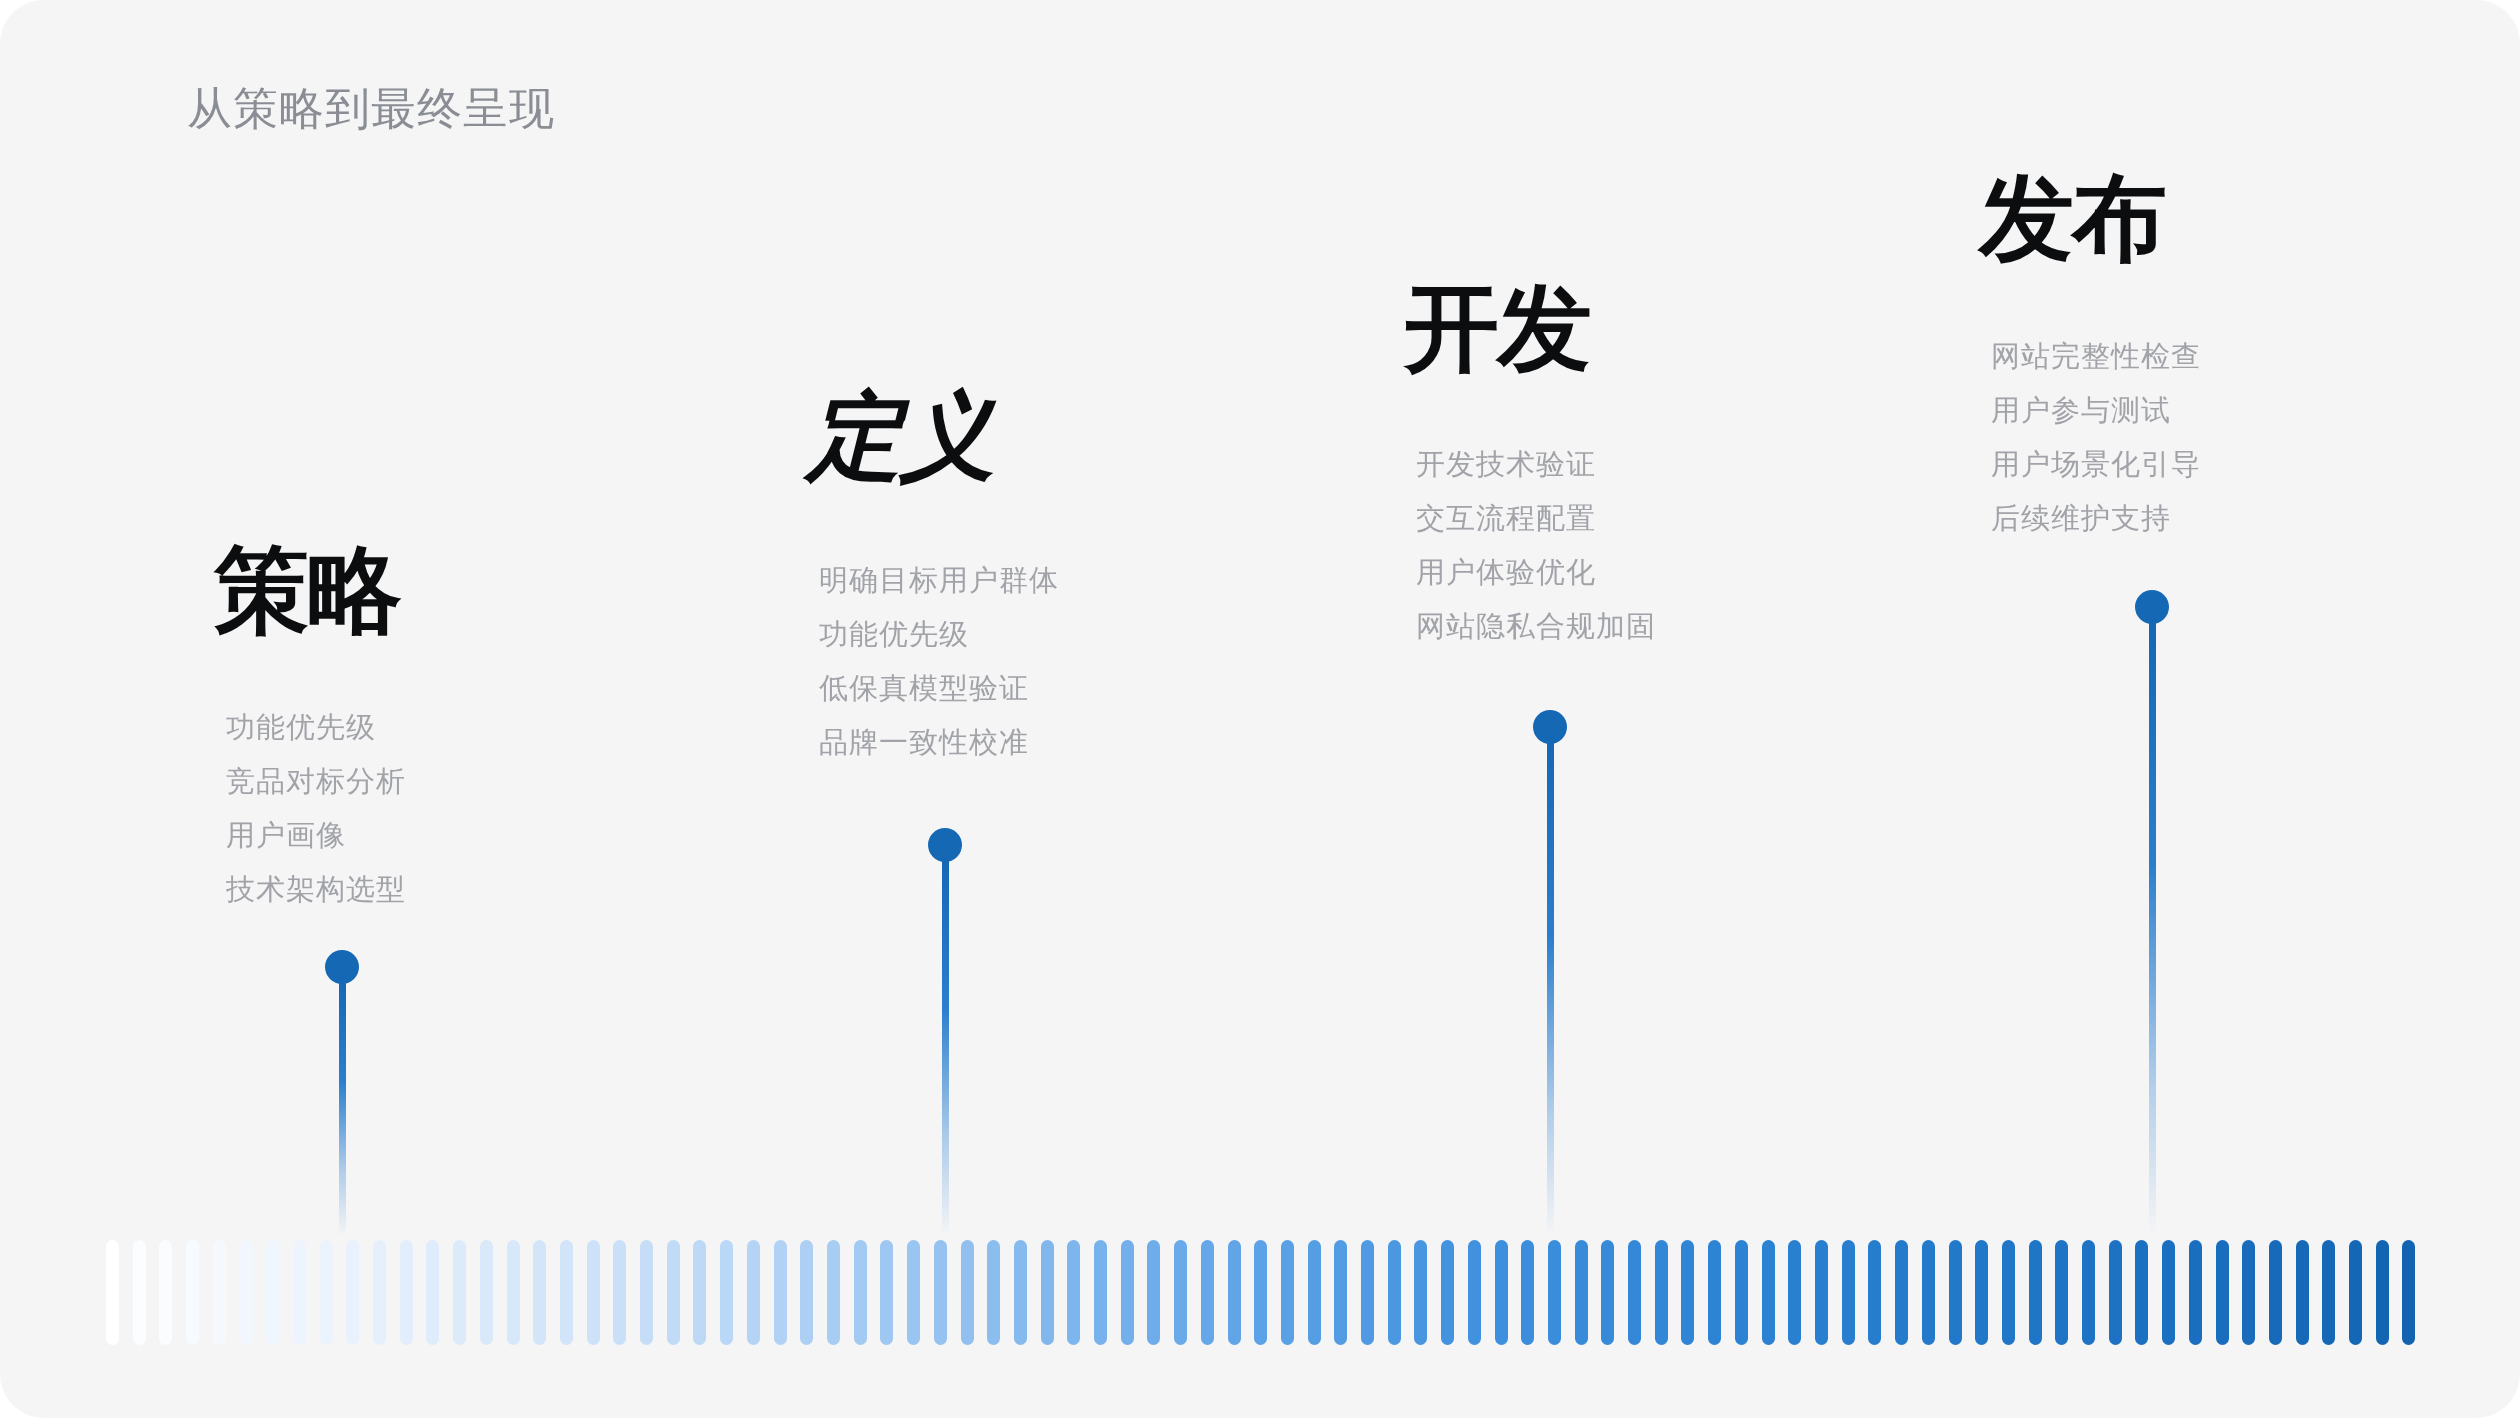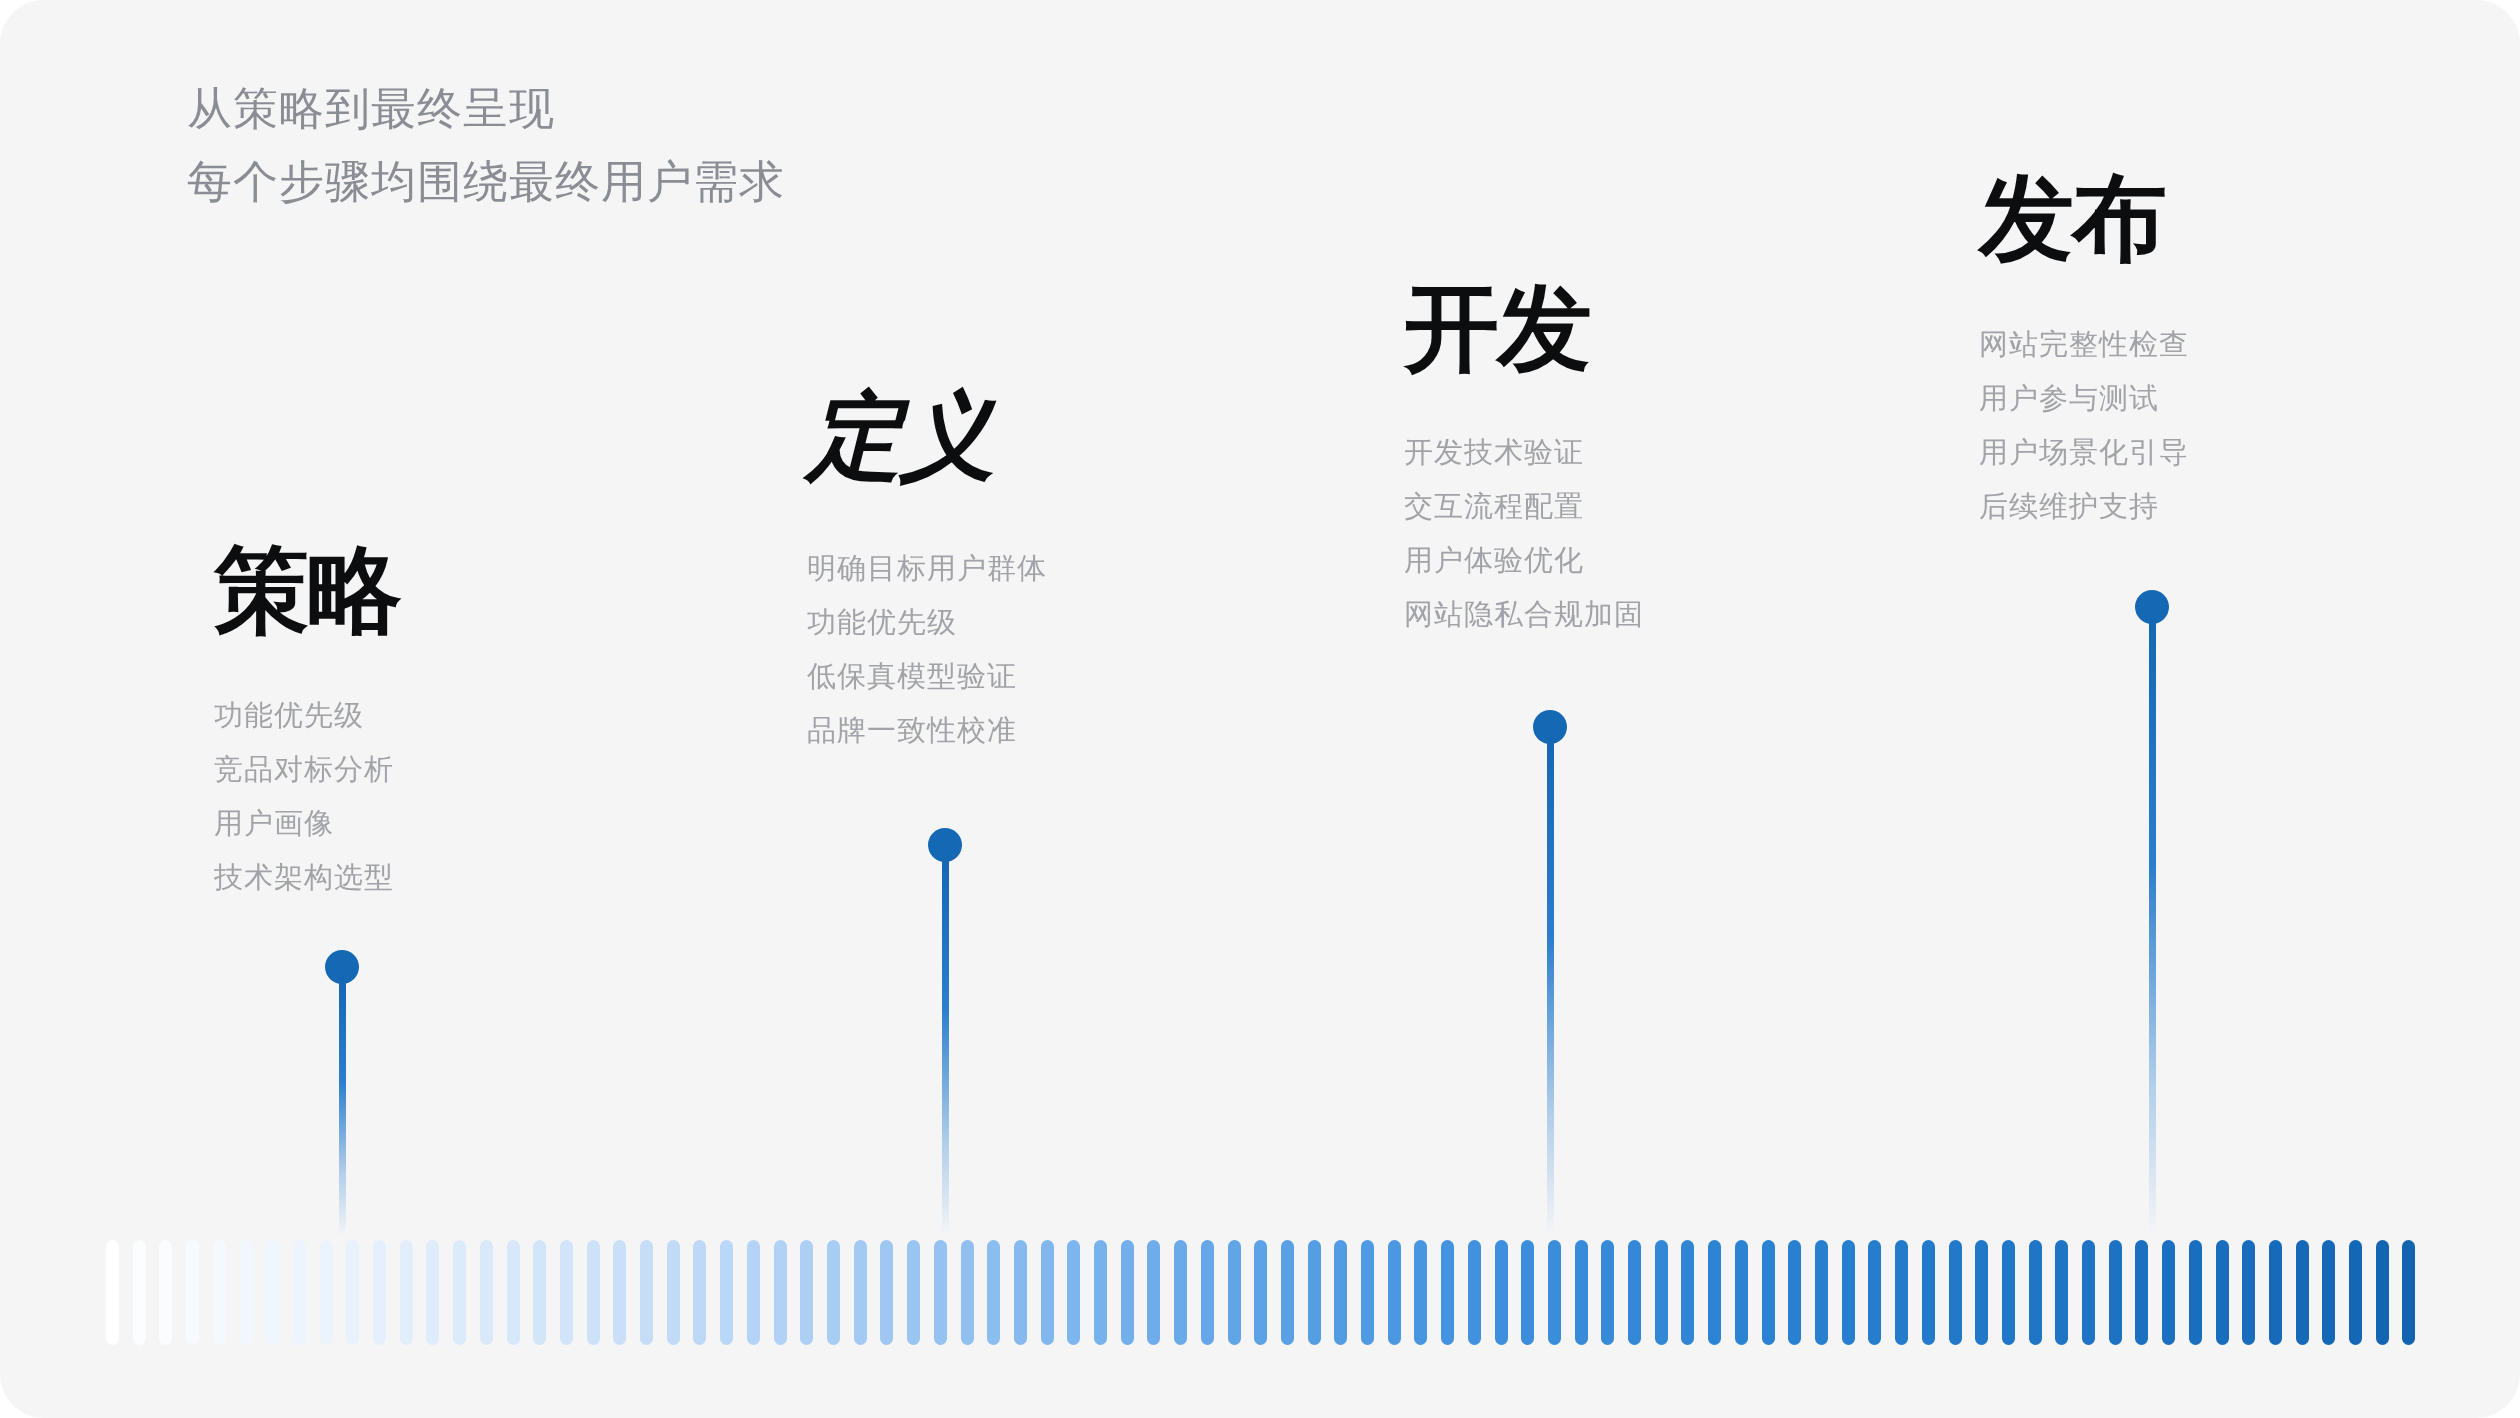--- a/index.html
+++ b/index.html
@@ -38,21 +38,21 @@
     margin: 0;
     font-size: 95px;
     line-height: 1;
     font-weight: 800;
     color: #0c0d0f;
     letter-spacing: -2px;
     white-space: nowrap;
   }
   .stage-items {
     position: absolute;
-    margin: 0;
+    margin: 12px;
     padding: 0;
     list-style: none;
     font-size: 29px;
     line-height: 54px;
     font-weight: 500;
     color: #a1a3a8;
     letter-spacing: 1px;
     white-space: nowrap;
   }
   .dot {
@@ -88,21 +88,20 @@
     border-radius: 7px;
   }
 </style>
 </head>
 <body>
 
 <div class="canvas">
 
   <div class="subtitle">
     <div>从策略到最终呈现</div>
-    <div>每个步骤均围绕最终用户需求</div>
   </div>
 
   <div id="stages" class="stage-layer">
   <div>
     <h2 class="stage-title" style="left: 214px; top: 543px;">策略</h2>
     <ul class="stage-items" style="left: 214px; top: 688px;">
           <li>功能优先级</li>
           <li>竞品对标分析</li>
           <li>用户画像</li>
           <li>技术架构选型</li>

